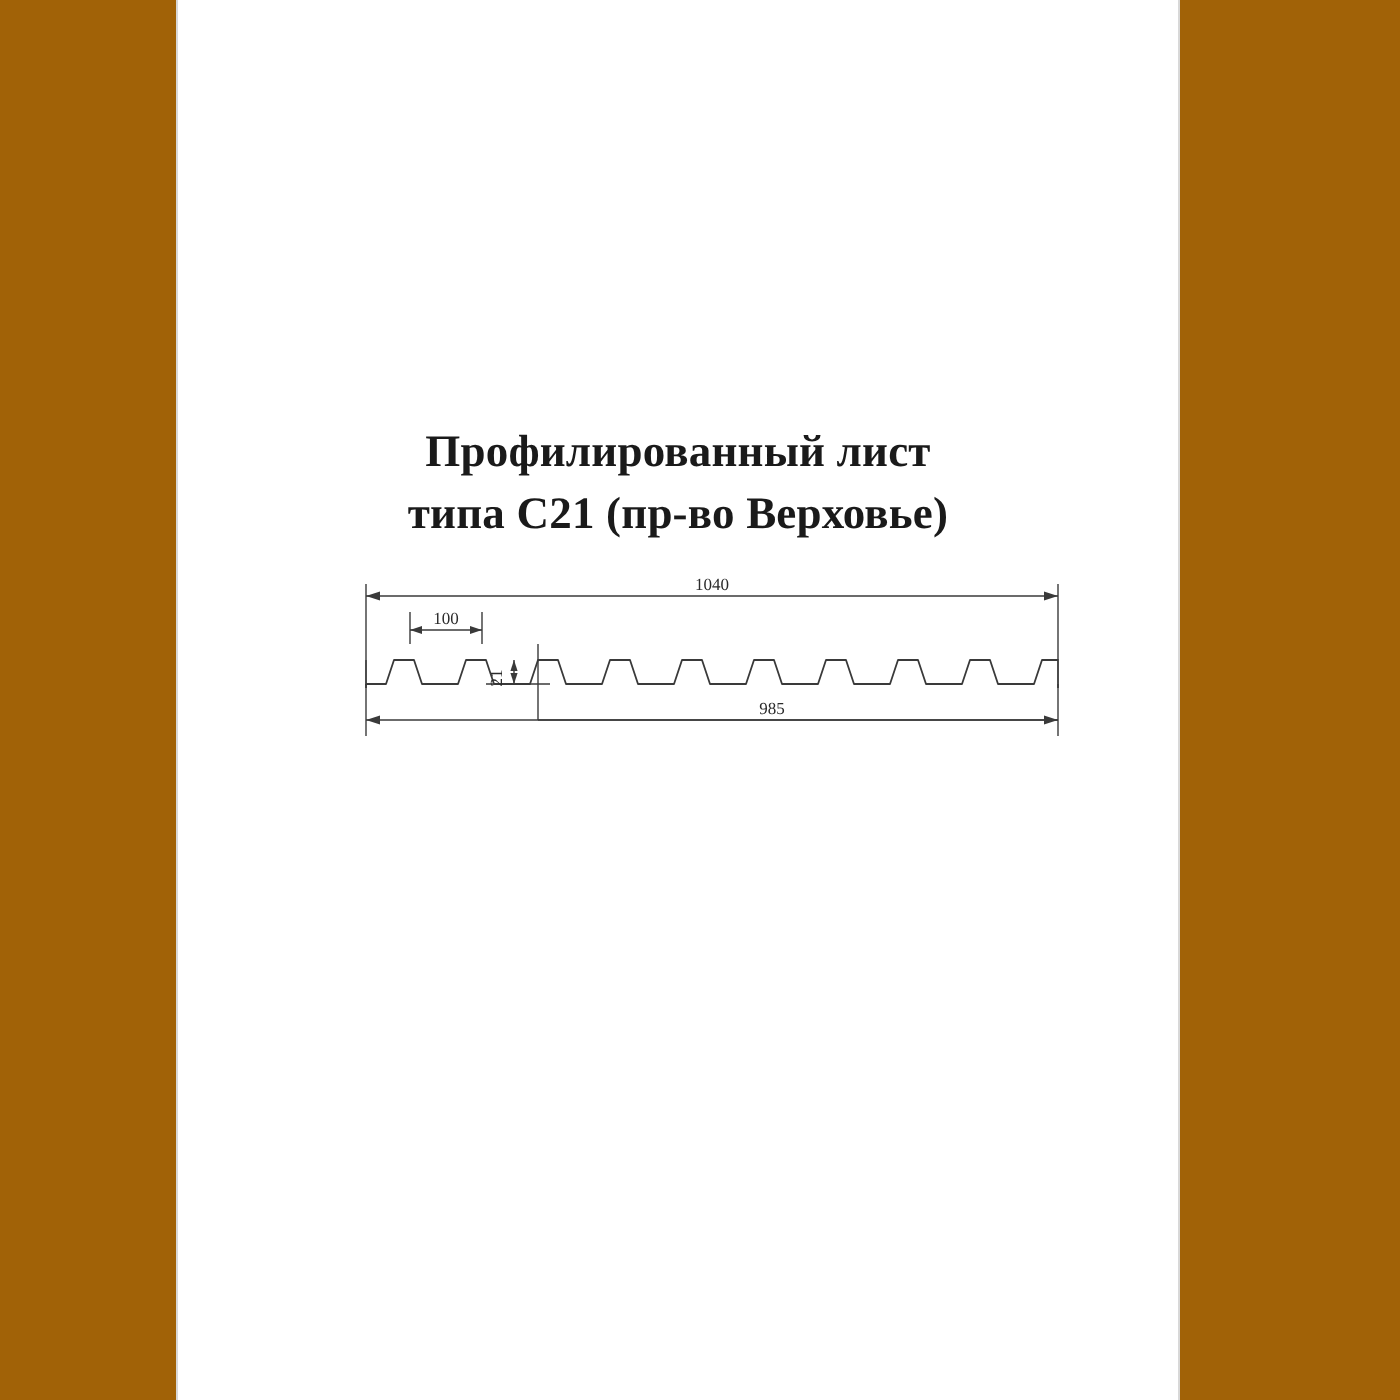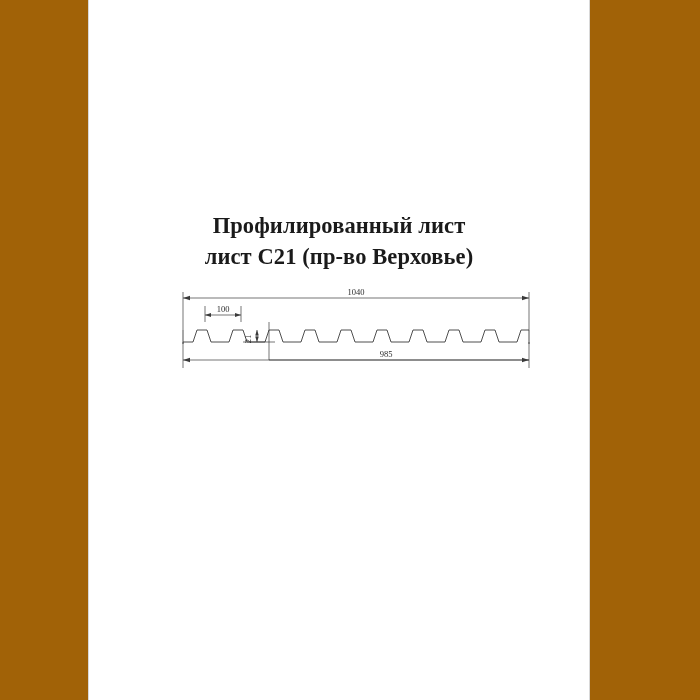--- a/index.html
+++ b/index.html
@@ -62,21 +62,21 @@
   }
 </style>
 </head>
 <body>
 
 <div id="page">
   <div id="sheet">
 
     <div id="title">
       <span class="line">Профилированный лист</span>
-      <span class="line">лист С21 (пр-во Верховье)</span>
+      <span class="line">типа С21 (пр-во Верховье)</span>
     </div>
 
     <div id="drawing">
       <svg width="350" height="100" viewBox="0 0 350 100" xmlns="http://www.w3.org/2000/svg">
 
         <g stroke="#3a3a3a" stroke-width="0.7" fill="none">
           <line x1="2" y1="10" x2="2" y2="48"></line>
           <line x1="348" y1="10" x2="348" y2="48"></line>
           <line x1="2" y1="16" x2="348" y2="16"></line>
           <path d="M2,16 l7,-2.2 l0,4.4 z" fill="#3a3a3a" stroke="none"></path>

